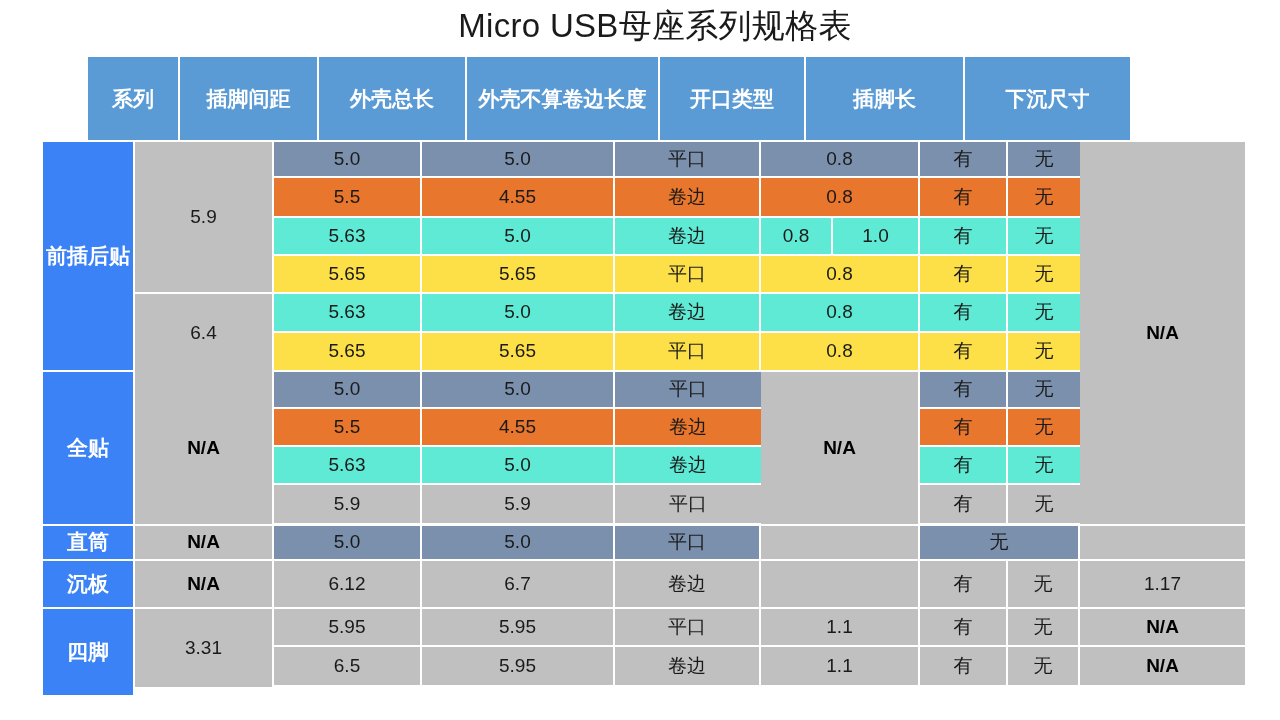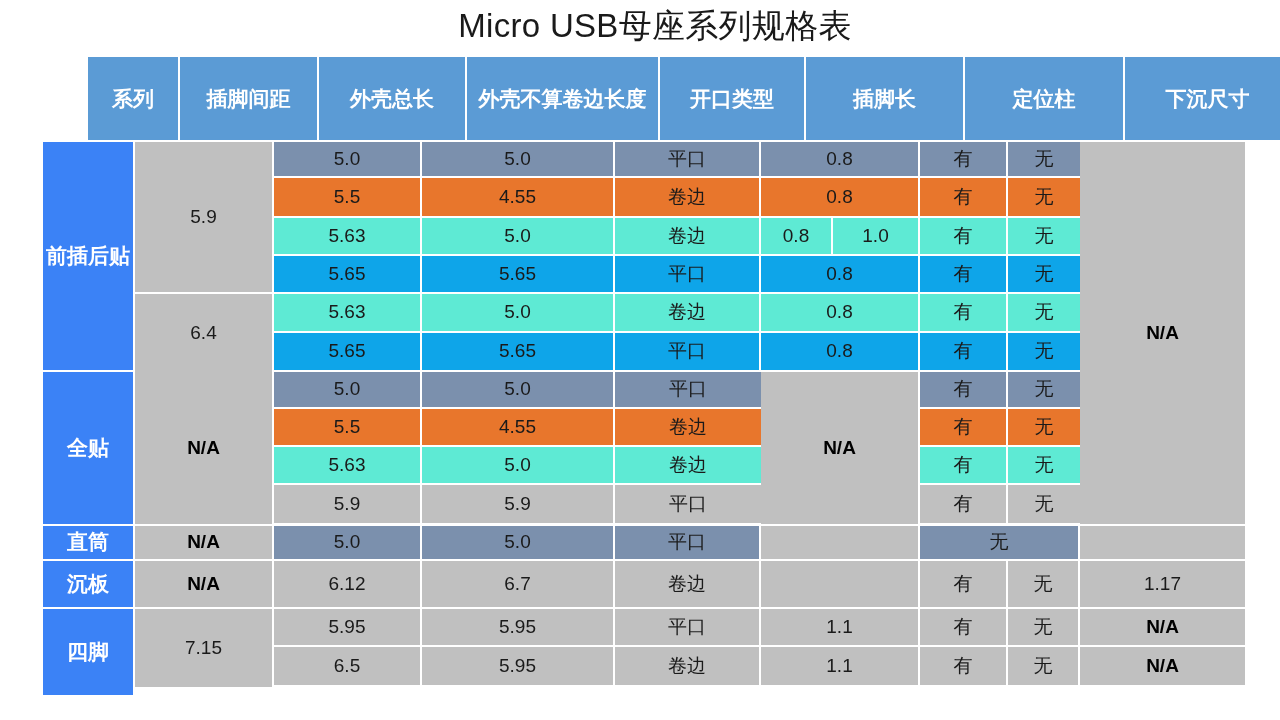--- a/index.html
+++ b/index.html
@@ -85,21 +85,21 @@
   .w-posthalf2{ width: 72px;  flex: 0 0 72px; }
   .w-sink     { width: 165px; flex: 0 0 165px; }
 
   
   .f-head   { background: #5b9bd5; color: #ffffff; font-weight: bold; font-size: 21px; white-space: normal; line-height: 1.12; }
   .f-series { background: #3b82f6; color: #ffffff; font-weight: bold; font-size: 21px; white-space: normal; line-height: 1.15; }
   .f-gray   { background: #c0c0c0; }
   .f-blue   { background: #7b90ad; }
   .f-orange { background: #e8762c; }
   .f-green  { background: #5eead4; }
-  .f-yellow { background: #0ea5e9; }
+  .f-yellow { background: #fde047; }
   .na       { color: #000000; font-weight: bold; }
 
   
   .vstack { display: flex; flex-direction: column; box-sizing: border-box; }
   .hstack { display: flex; flex-direction: row; box-sizing: border-box; }
 
   
   .h-head { height: 93px; padding-left: 45px; }
   .h-r1   { height: 37px; }
   .h-r2   { height: 40px; }
@@ -125,21 +125,20 @@
 
   <div id="table">
 
     <div class="row h-head">
       <div class="c f-head w-series">系列</div>
       <div class="c f-head w-pitch">插脚间距</div>
       <div class="c f-head w-total">外壳总长</div>
       <div class="c f-head w-nocurl">外壳不算卷边长度</div>
       <div class="c f-head w-open">开口类型</div>
       <div class="c f-head w-pin">插脚长</div>
-      <div class="c f-head w-post">定位柱</div>
       <div class="c f-head w-sink last">下沉尺寸</div>
     </div>
 
     <div class="row" style="height:230px">
 
       <div class="c f-series w-series" style="height:230px">前插后贴</div>
 
       <div class="vstack" style="width:945px;flex:0 0 945px">
 
         <div class="hstack" style="height:152px">
@@ -297,21 +296,21 @@
       <div class="c f-gray w-nocurl">6.7</div>
       <div class="c f-gray w-open">卷边</div>
       <div class="c f-gray w-pin"></div>
       <div class="c f-gray w-posthalf">有</div>
       <div class="c f-gray w-posthalf2">无</div>
       <div class="c f-gray w-sink last">1.17</div>
     </div>
 
     <div class="row" style="height:78px">
       <div class="c f-series w-series" style="height:86px;border-bottom:none">四脚</div>
-      <div class="c f-gray w-pitch" style="height:78px;border-bottom:none">7.15</div>
+      <div class="c f-gray w-pitch" style="height:78px;border-bottom:none">3.31</div>
 
       <div class="vstack" style="width:971px;flex:0 0 971px">
         <div class="hstack h-f1">
           <div class="c f-gray w-total">5.95</div>
           <div class="c f-gray w-nocurl">5.95</div>
           <div class="c f-gray w-open">平口</div>
           <div class="c f-gray w-pin">1.1</div>
           <div class="c f-gray w-posthalf">有</div>
           <div class="c f-gray w-posthalf2">无</div>
           <div class="c f-gray w-sink last">

